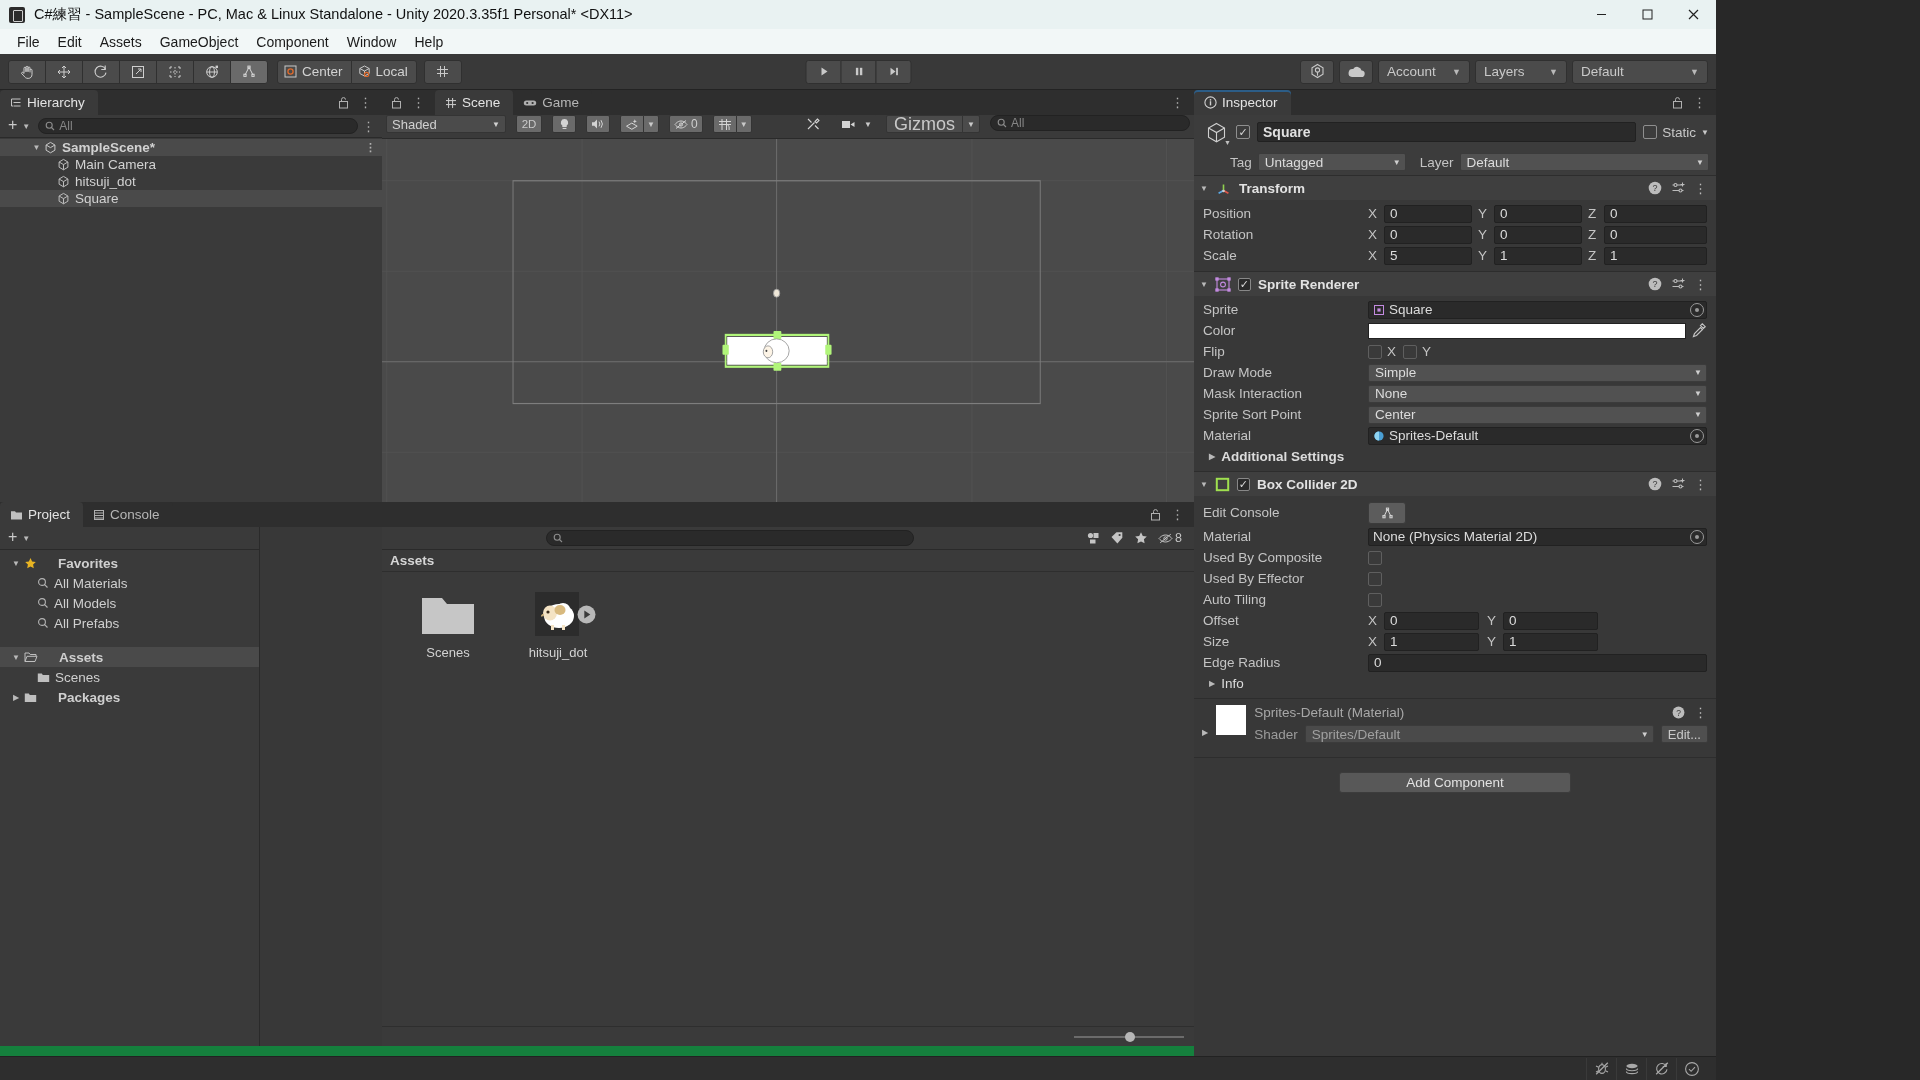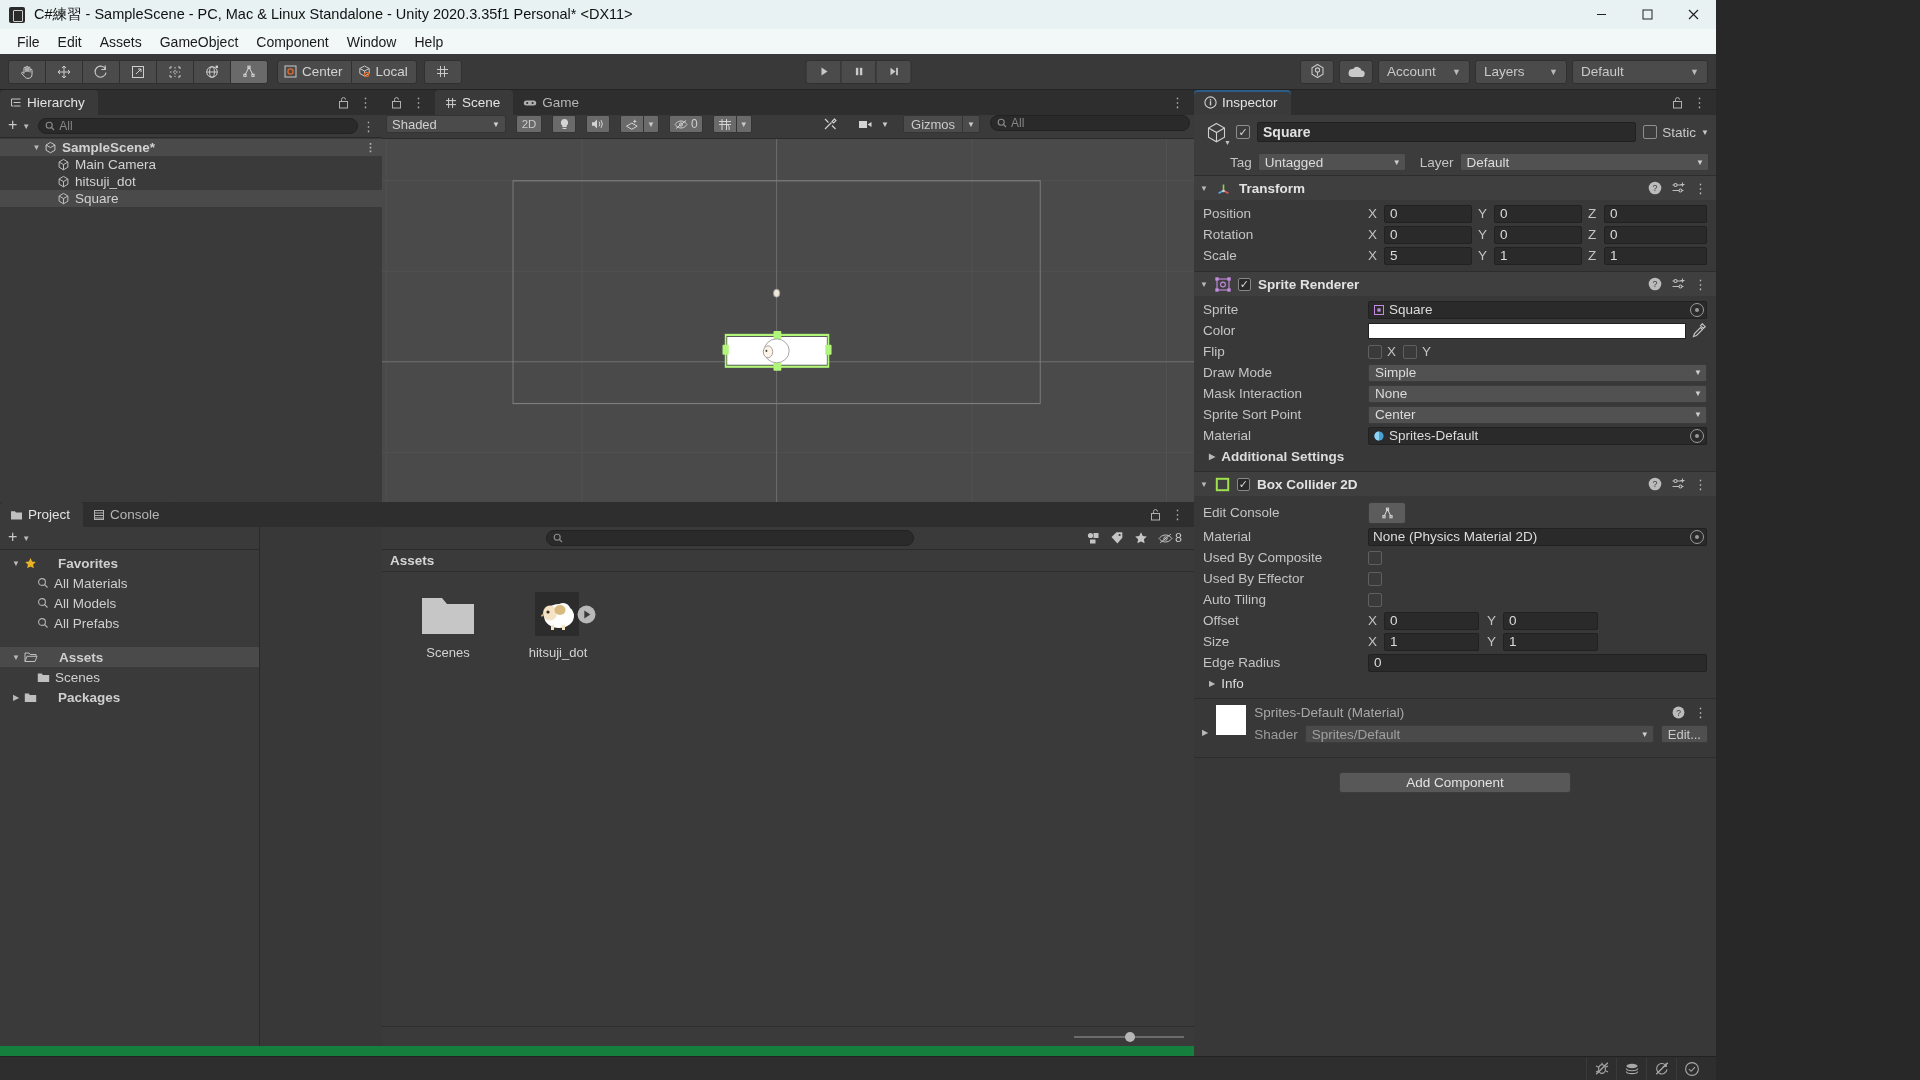--- a/index.html
+++ b/index.html
@@ -665,21 +665,21 @@
                   <rect x="1" y="2" width="8" height="7" fill="#d4d4d4"></rect>
                   <path d="M9.5 5.5l4-2.6v5.2z" fill="#d4d4d4"></path>
                 </svg>
             </div>
             <div class="sbtn" style="min-width:16px;padding:0 3px;background:#3a3a3a;border-color:transparent;">
                 <span style="font-size:8px;">▼</span>
               </div>
           </div>
           <div class="sgrp">
             <div class="sbtn" style="padding:0 7px;">
-              <span style="font-size:13px;">Gizmos</span>
+              <span style="font-size:18px;">Gizmos</span>
             </div>
             <div class="sbtn" style="min-width:16px;padding:0 4px;">
                 <span style="font-size:8px;">▼</span>
               </div>
           </div>
           <div class="scene-search">
             <svg width="10" height="10" viewBox="0 0 10 10" fill="none" stroke="#8c8c8c" stroke-width="1.1">
                 <circle cx="4.2" cy="4.2" r="3"></circle>
                 <path d="M6.5 6.5L9 9"></path>
               </svg>

